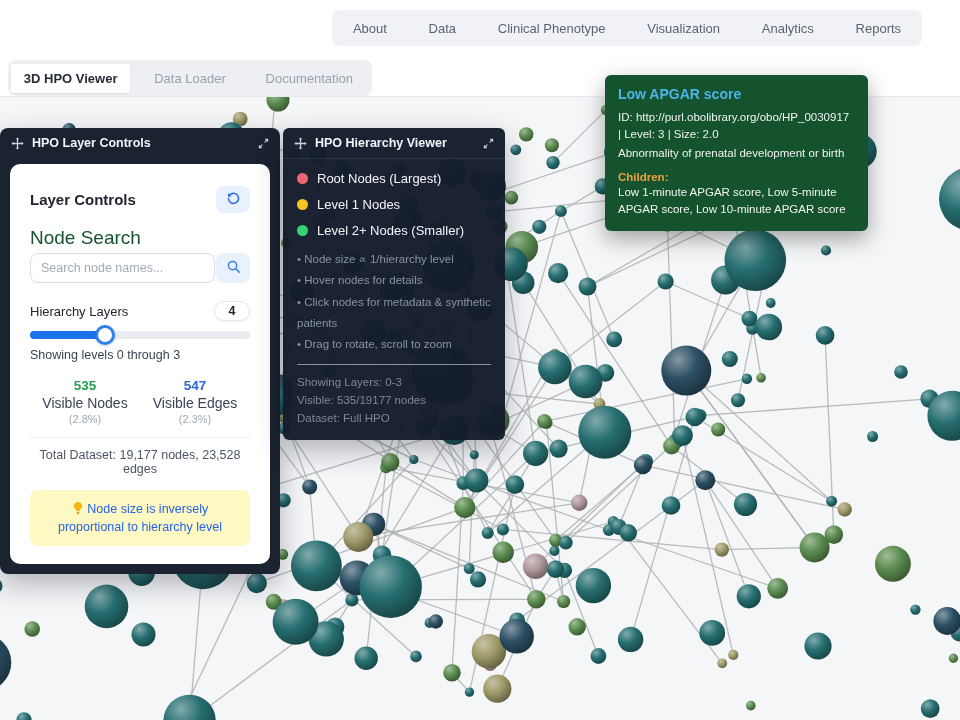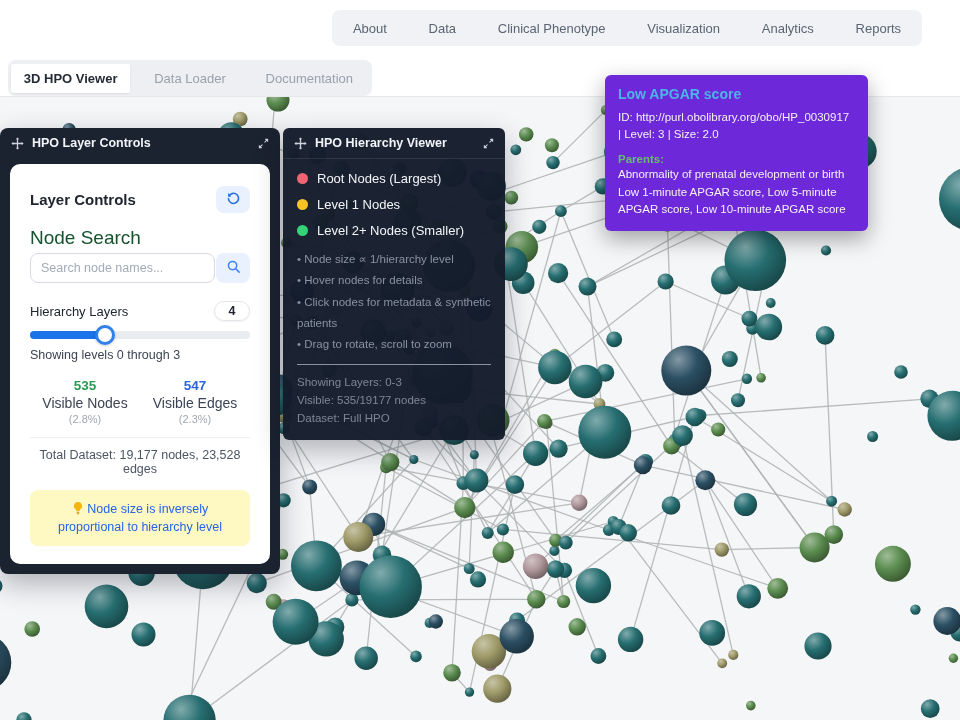--- a/index.html
+++ b/index.html
@@ -103,21 +103,21 @@
   .legend-row{display:flex;align-items:center;gap:9px;margin-bottom:11px;}
   .legend-dot{width:11px;height:11px;border-radius:50%;flex:0 0 auto;}
   .legend-label{font-size:13px;color:#f3f5f8;}
   .hv-bullets{margin-top:4px;}
   .hv-bullet{font-size:11.5px;color:#8a93a2;line-height:1.85;}
   .hv-divider{border-top:1px solid #8b93a1;margin:9px 0 9px 0;}
   .hv-foot-line{font-size:11.5px;color:#7e8795;line-height:1.55;}
   
   .node-tooltip{
     position:absolute;left:605px;top:75px;width:263px;box-sizing:border-box;
-    background:#6d28d9;border-radius:6px;padding:11px 13px 13px 13px;
+    background:#14532d;border-radius:6px;padding:11px 13px 13px 13px;
     z-index:20;box-shadow:0 8px 22px rgba(0,0,0,.35);
   }
   .tt-title{color:#4db4e8;font-size:14px;font-weight:bold;margin-bottom:7px;}
   .tt-id{color:#f2f2f2;font-size:11.5px;line-height:1.5;}
   .tt-sec-label{font-size:11.5px;font-weight:bold;margin-top:9px;}
   .tt-sec-label.parents{color:#67bd6b;}
   .tt-sec-label.children{color:#e8a33d;}
   .tt-sec-text{color:#f2f2f2;font-size:11.5px;line-height:1.5;margin-top:1px;}
 </style>
 </head>
@@ -687,16 +687,16 @@
         <div class="hv-foot-line">Showing Layers: 0-3</div>
         <div class="hv-foot-line">Visible: 535/19177 nodes</div>
         <div class="hv-foot-line">Dataset: Full HPO</div>
       </div>
   </div>
 </div>
 
 <div class="node-tooltip">
   <div class="tt-title">Low APGAR score</div>
   <div class="tt-id">ID: http://purl.obolibrary.org/obo/HP_0030917 | Level: 3 | Size: 2.0</div>
-  <div class="tt-sec-label parents">Parents:</div>
   <div class="tt-sec-text">Abnormality of prenatal development or birth</div>
+  <div class="tt-sec-label children">Children:</div>
   <div class="tt-sec-text">Low 1-minute APGAR score, Low 5-minute APGAR score, Low 10-minute APGAR score</div>
 </div>
 
 </body></html>

